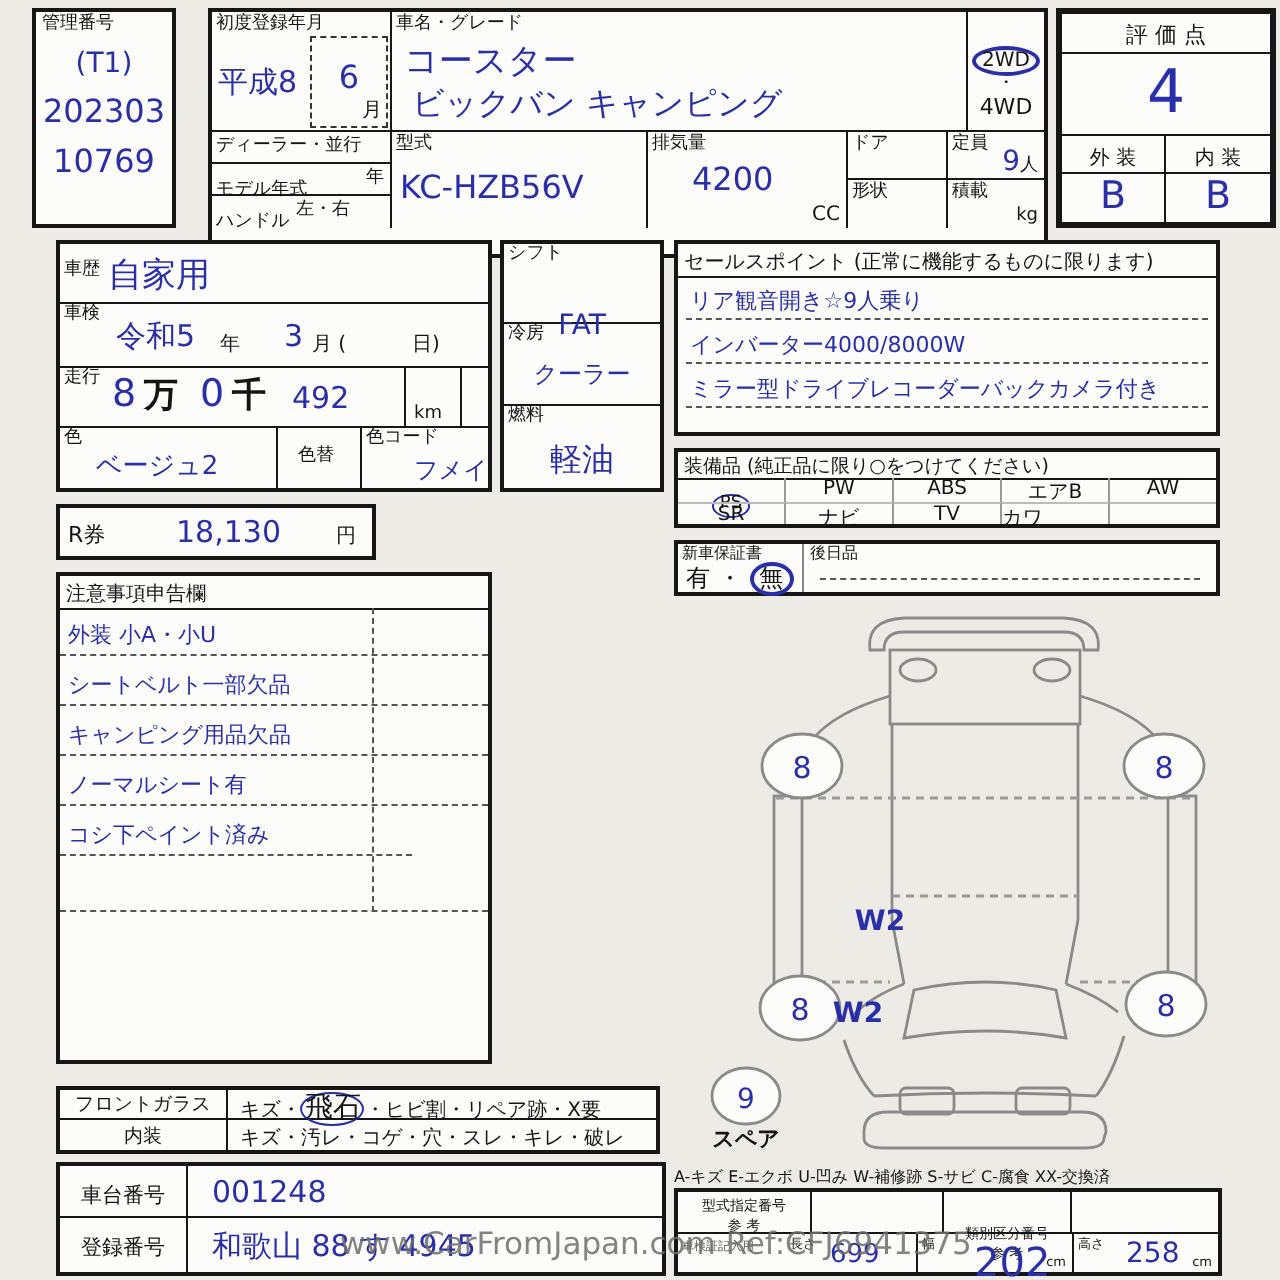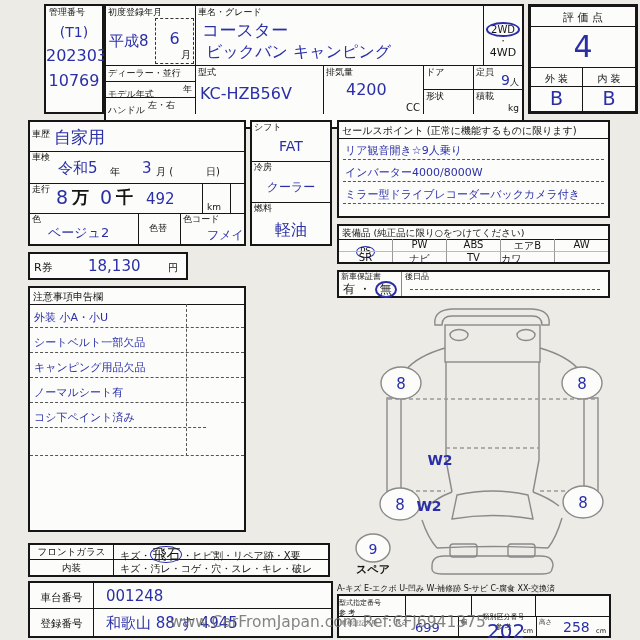--- a/index.html
+++ b/index.html
@@ -13,21 +13,21 @@
   .br{border-right:1px solid #161616}
   .bb{border-bottom:1px solid #161616}
   .bl{border-left:1px solid #161616}
   .bt{border-top:1px solid #161616}
   .dash{border-bottom:1px dashed #555}
   .nw{white-space:nowrap}
 </style>
 </head>
 <body>
 
-<div class="box" style="left:44px;top:4px;width:60px;height:110px">
+<div class="box" style="left:16px;top:4px;width:72px;height:110px">
   <div class="lbl" style="padding:2px 3px">管理番号</div>
   <div class="blue" style="text-align:center;font-size:14px;margin-top:4px">(T1)</div>
   <div class="blue" style="text-align:center;font-size:16px;margin-top:6px">202303</div>
   <div class="blue" style="text-align:center;font-size:16px;margin-top:6px">10769</div>
 </div>
 
 <div class="box" style="left:104px;top:4px;width:420px;height:125px">
 
   <div class="cell br bb" style="left:0;top:0;width:90px;height:60px">
     <div class="lbl" style="padding:2px">初度登録年月</div>
@@ -134,21 +134,21 @@
     <div class="cell bl" style="left:150px;top:0;width:64px;height:30px">
       <div class="lbl" style="padding:1px 2px">色コード</div>
       <span class="blue" style="position:absolute;left:26px;top:13px;font-size:12px">フメイ</span>
     </div>
   </div>
 </div>
 
 <div class="box" style="left:250px;top:120px;width:82px;height:126px">
   <div class="cell bb" style="left:0;top:0;width:78px;height:40px">
     <div class="lbl" style="padding:1px 2px">シフト</div>
-    <div class="blue" style="text-align:center;font-size:14px;margin-top:4px">FAT</div>
+    <div class="blue" style="text-align:center;font-size:14px;margin-top:21px">FAT</div>
   </div>
   <div class="cell bb" style="left:0;top:40px;width:78px;height:41px">
     <div class="lbl" style="padding:1px 2px">冷房</div>
     <div class="blue" style="text-align:center;font-size:12px;margin-top:5px">クーラー</div>
   </div>
   <div class="cell" style="left:0;top:81px;width:78px;height:41px">
     <div class="lbl" style="padding:1px 2px">燃料</div>
     <div class="blue" style="text-align:center;font-size:16px;margin-top:5px">軽油</div>
   </div>
 </div>
@@ -287,21 +287,21 @@
   </div>
   <div class="cell br" style="left:0;top:26px;width:64px;height:27px;text-align:center;font-size:10.5px;padding-top:8px">登録番号</div>
   <div class="cell" style="left:64px;top:26px;width:237px;height:27px">
     <span class="blue nw" style="position:absolute;left:12px;top:5px;font-size:15px">和歌山 88 す 4945</span>
   </div>
 </div>
 
 <div class="nw" style="position:absolute;left:337px;top:583px;font-size:8px">A-キズ  E-エクボ  U-凹み  W-補修跡  S-サビ  C-腐食  XX-交換済</div>
 
 <div class="box" style="left:337px;top:594px;width:274px;height:44px">
-  <div class="cell br bb" style="left:0;top:0;width:67px;height:21px;">
+  <div class="cell br bb" style="left:0;top:0;width:67px;height:21px;text-align:center">
     <div style="font-size:7px;margin-top:2px">型式指定番号</div>
     <div style="font-size:7px">参 考</div>
   </div>
   <div class="cell br bb" style="left:62px;top:0;width:71px;height:21px"></div>
   <div class="cell br bb" style="left:133px;top:0;width:64px;height:21px;text-align:center">
     <div style="font-size:7px;margin-top:16px">類別区分番号</div>
     <div style="font-size:7px">参 考</div>
   </div>
   <div class="cell bb" style="left:197px;top:0;width:73px;height:21px"></div>
   <div class="cell br" style="left:0;top:21px;width:120px;height:19px">

